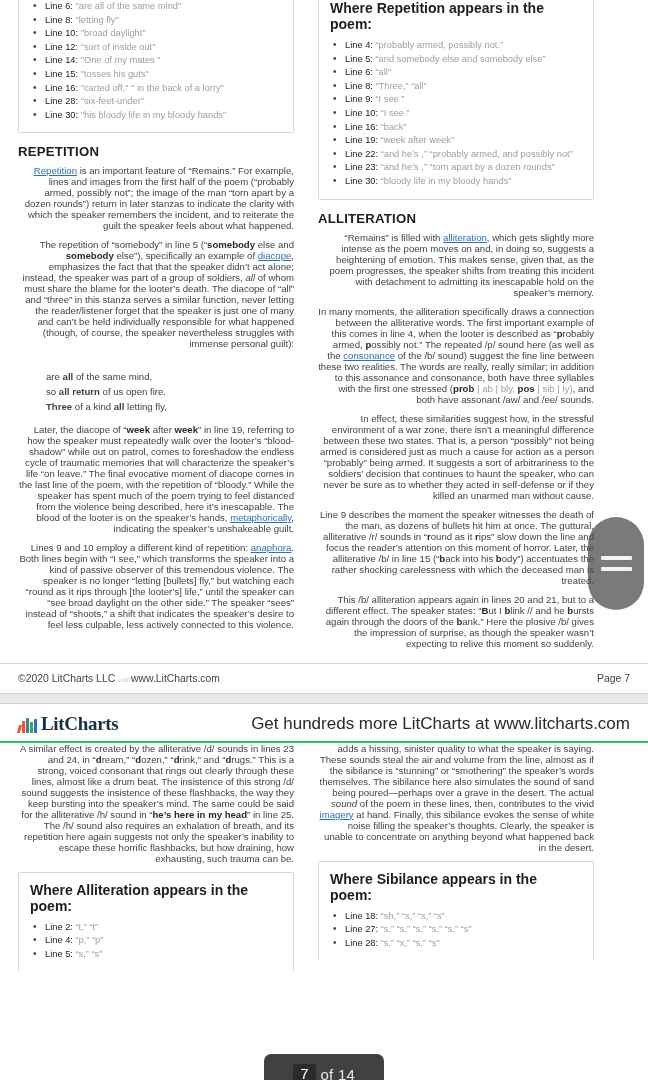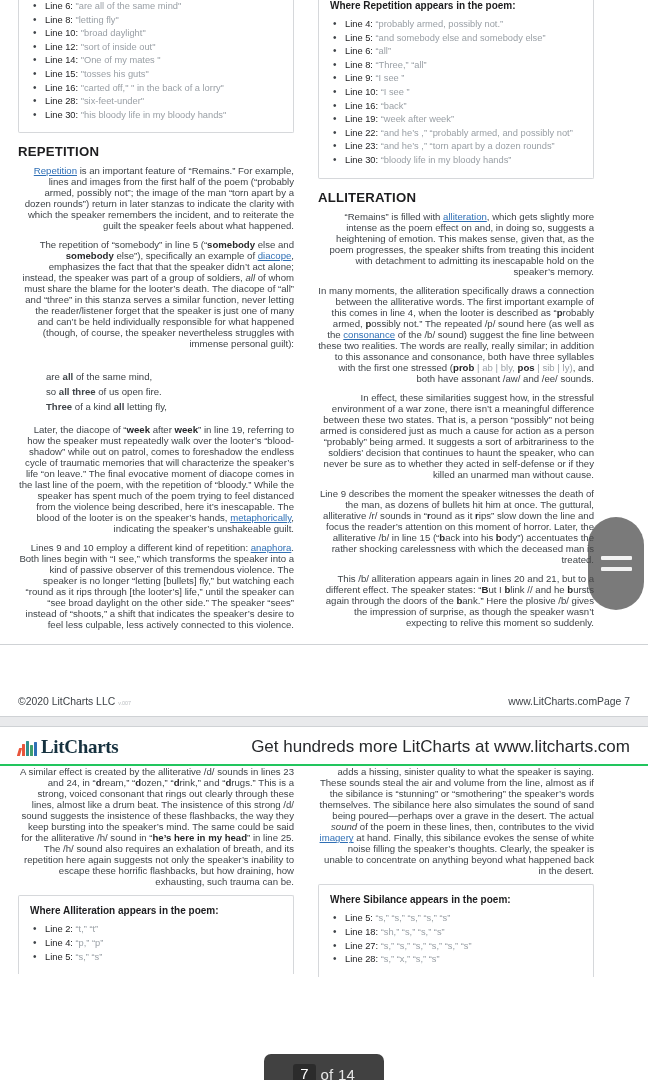--- a/index.html
+++ b/index.html
@@ -65,21 +65,21 @@
   
   .appearbox {
     border: 1px solid #d6d8db;
     border-radius: 2px;
     padding: 9px 11px 10px 11px;
     margin: 4px 0 10px 0;
     background: #fff;
   }
   .appearbox .bt {
     font-family: "Liberation Sans", "DejaVu Sans", sans-serif;
-    font-size: 10px;
+    font-size: 14px;
     font-weight: 700;
     color: #1d1d1f;
     margin-bottom: 7px;
   }
   .appearbox ul { list-style: none; }
   .appearbox li {
     font-family: "Liberation Sans", "DejaVu Sans", sans-serif;
     font-size: 9.3px;
     line-height: 13.6px;
     color: #9aa0a6;
@@ -113,21 +113,21 @@
     margin-top: 6px;
     border-top: 1px solid #cfd2d5;
     padding: 9px 18px 9px 18px;
     display: flex;
     align-items: baseline;
     font-family: "Liberation Sans", "DejaVu Sans", sans-serif;
     font-size: 10.4px;
     color: #3f4449;
   }
   .footer .fl { flex: 0 0 auto; }
-  .footer .fc { flex: 1 1 auto; text-align: right; margin-top: 42px; }
+  .footer .fc { flex: 1 1 auto; text-align: left; }
   .footer .fr { flex: 0 0 auto; }
   .footer .vtiny {
     font-size: 5.4px;
     color: #b9bdc1;
     margin-left: 3px;
   }
 
   .pagegap {
     height: 11px;
     background: #e9eaec;
@@ -235,21 +235,21 @@
       <p class="body">
         <a class="link" href="#">Repetition</a><span> is an important feature of “Remains.” For example, lines and images from the first half of the poem (“probably armed, possibly not”; the image of the man “torn apart by a dozen rounds”) return in later stanzas to indicate the clarity with which the speaker remembers the incident, and to reiterate the guilt the speaker feels about what happened.</span>
       </p>
 
       <p class="body">
         <span>The repetition of “somebody” in line 5 (“</span><b>somebody</b><span> else and </span><b>somebody</b><span> else”), specifically an example of </span><a class="link" href="#">diacope</a><span>, emphasizes the fact that that the speaker didn’t act alone; instead, the speaker was part of a group of soldiers, </span><i>all</i><span> of whom must share the blame for the looter’s death. The diacope of “all” and “three” in this stanza serves a similar function, never letting the reader/listener forget that the speaker is just one of many and can’t be held individually responsible for what happened (though, of course, the speaker nevertheless struggles with immense personal guilt):</span>
       </p>
 
       <div class="verse">
         <div><span>are </span><b>all</b><span> of the same mind,</span></div>
-        <div><span>so </span><b>all three</b><span> of us open fire.</span></div>
+        <div><span>so </span><b>all return</b><span> of us open fire.</span></div>
         <div><b>Three</b><span> of a kind </span><b>all</b><span> letting fly,</span></div>
       </div>
 
       <p class="body">
         <span>Later, the diacope of “</span><b>week</b><span> after </span><b>week</b><span>” in line 19, referring to how the speaker must repeatedly walk over the looter’s “blood-shadow” while out on patrol, comes to foreshadow the endless cycle of traumatic memories that will characterize the speaker’s life “on leave.” The final evocative moment of diacope comes in the last line of the poem, with the repetition of “bloody.” While the speaker has spent much of the poem trying to feel distanced from the violence being described, here it’s inescapable. The blood of the looter is on the speaker’s hands, </span><a class="link" href="#">metaphorically</a><span>, indicating the speaker’s unshakeable guilt.</span>
       </p>
 
       <p class="body">
         <span>Lines 9 and 10 employ a different kind of repetition: </span><a class="link" href="#">anaphora</a><span>. Both lines begin with “I see,” which transforms the speaker into a kind of passive observer of this tremendous violence. The speaker is no longer “letting [bullets] fly,” but watching each “round as it rips through [the looter’s] life,” until the speaker can “see broad daylight on the other side.” The speaker “sees” instead of “shoots,” a shift that indicates the speaker’s desire to feel less culpable, less actively connected to this violence.</span>
       </p>
@@ -271,21 +271,21 @@
             <li><span class="ln">Line 19: </span><span>“week after week”</span></li>
             <li><span class="ln">Line 22: </span><span>“and he’s ,” “probably armed, and possibly not”</span></li>
             <li><span class="ln">Line 23: </span><span>“and he’s ,” “torn apart by a dozen rounds”</span></li>
             <li><span class="ln">Line 30: </span><span>“bloody life in my bloody hands”</span></li>
           </ul>
       </div>
 
       <div class="section-title">ALLITERATION</div>
 
       <p class="body">
-        <span>“Remains” is filled with </span><a class="link" href="#">alliteration</a><span>, which gets slightly more intense as the poem effect on and, in doing so, suggests a heightening of emotion. This makes sense, given that, as the poem progresses, the speaker shifts from treating this incident with detachment to admitting its inescapable hold on the speaker’s memory.</span>
+        <span>“Remains” is filled with </span><a class="link" href="#">alliteration</a><span>, which gets slightly more intense as the poem moves on and, in doing so, suggests a heightening of emotion. This makes sense, given that, as the poem progresses, the speaker shifts from treating this incident with detachment to admitting its inescapable hold on the speaker’s memory.</span>
       </p>
 
       <p class="body">
         <span>In many moments, the alliteration specifically draws a connection between the alliterative words. The first important example of this comes in line 4, when the looter is described as “</span><b>p</b><span>robably armed, </span><b>p</b><span>ossibly not.” The repeated /p/ sound here (as well as the </span><a class="link" href="#">consonance</a><span> of the /b/ sound) suggest the fine line between these two realities. The words are really, really similar; in addition to this assonance and consonance, both have three syllables with the first one stressed (</span><b>prob</b><span class="faint"> | ab | bly, </span><b>pos</b><span class="faint"> | sib | ly)</span><span>, and both have assonant /aw/ and /ee/ sounds.</span>
       </p>
 
       <p class="body">In effect, these similarities suggest how, in the stressful environment of a war zone, there isn’t a meaningful difference between these two states. That is, a person “possibly” not being armed is considered just as much a cause for action as a person “probably” being armed. It suggests a sort of arbitrariness to the soldiers’ decision that continues to haunt the speaker, who can never be sure as to whether they acted in self-defense or if they killed an unarmed man without cause.</p>
 
       <p class="body">
         <span>Line 9 describes the moment the speaker witnesses the death of the man, as dozens of bullets hit him at once. The guttural, alliterative /r/ sounds in “</span><b>r</b><span>ound as it </span><b>r</b><span>ips” slow down the line and focus the reader’s attention on this moment of horror. Later, the alliterative /b/ in line 15 (“</span><b>b</b><span>ack into his </span><b>b</b><span>ody”) accentuates the rather shocking carelessness with which the deceased man is treated.</span>
@@ -343,21 +343,20 @@
     </div>
 
     <div class="col right">
       <p class="body">
         <span>adds a hissing, sinister quality to what the speaker is saying. These sounds steal the air and volume from the line, almost as if the sibilance is “stunning” or “smothering” the speaker’s words themselves. The sibilance here also simulates the sound of sand being poured—perhaps over a grave in the desert. The actual </span><i>sound</i><span> of the poem in these lines, then, contributes to the vivid </span><a class="link" href="#">imagery</a><span> at hand. Finally, this sibilance evokes the sense of white noise filling the speaker’s thoughts. Clearly, the speaker is unable to concentrate on anything beyond what happened back in the desert.</span>
       </p>
 
       <div class="appearbox bottomcut">
         <div class="bt">Where Sibilance appears in the poem:</div>
         <ul id="sib-list">
-            <li><span class="ln">Line 5: </span><span>“s,” “s,” “s,” “s,” “s”</span></li>
             <li><span class="ln">Line 18: </span><span>“sh,” “s,” “s,” “s”</span></li>
             <li><span class="ln">Line 27: </span><span>“s,” “s,” “s,” “s,” “s,” “s”</span></li>
             <li><span class="ln">Line 28: </span><span>“s,” “x,” “s,” “s”</span></li>
           </ul>
       </div>
     </div>
   </div>
 </div>
 
 <div class="scrub-pill">

